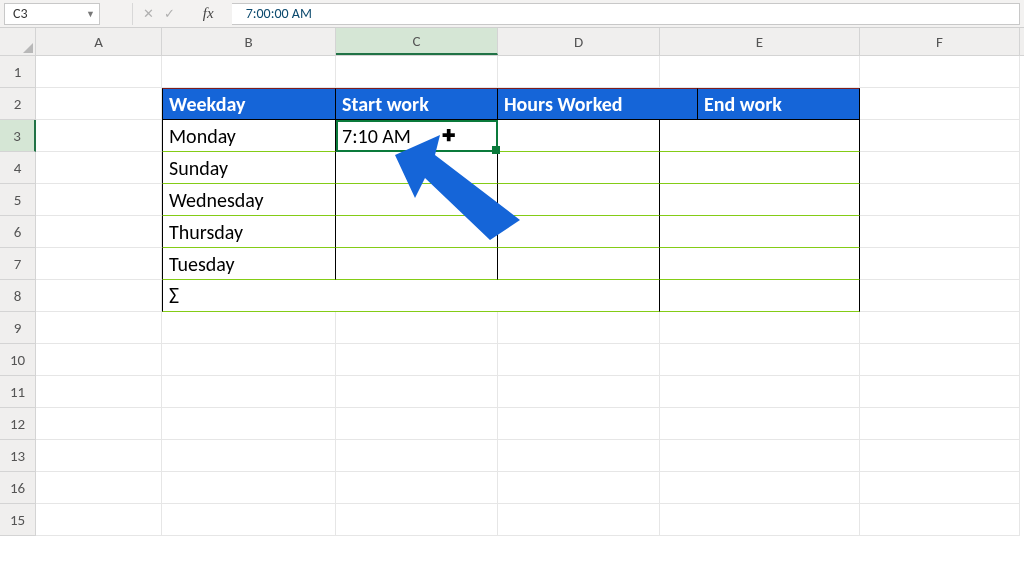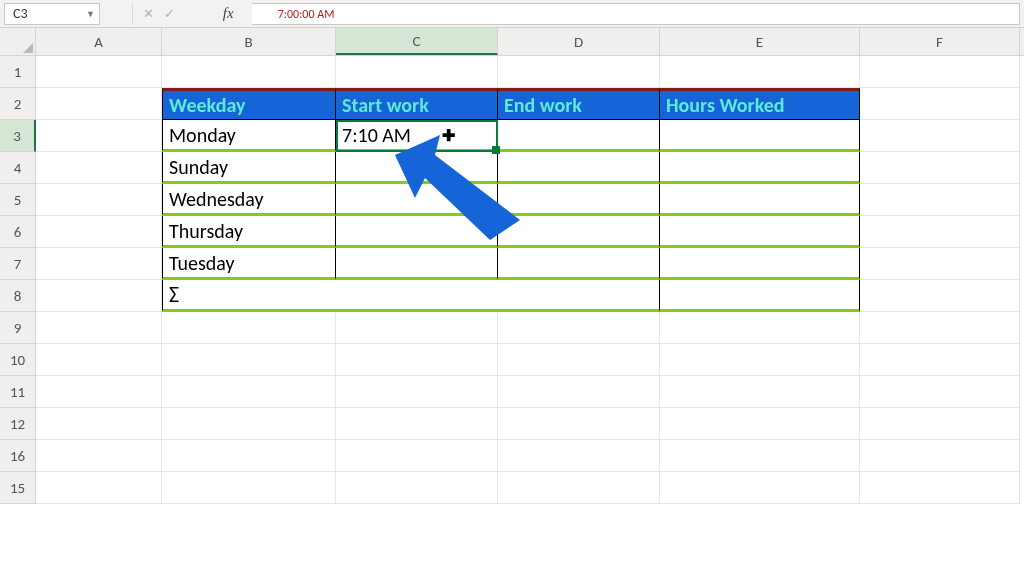--- a/index.html
+++ b/index.html
@@ -3,22 +3,22 @@
   <meta charset="utf-8">
   <style>
     * { box-sizing: border-box; margin: 0; padding: 0; }
     body { font-family: Calibri, Arial, sans-serif; font-size: 17px; background: #fff; width: 1024px; height: 576px; overflow: hidden; }
 
     .formula-bar { display: flex; align-items: center; height: 28px; background: #f3f2f1; border-bottom: 1px solid #d0d0d0; padding: 2px 4px; gap: 12px; }
     .name-box-wrap { display: flex; align-items: center; background: #fff; border: 1px solid #c8c8c8; height: 22px; padding: 0 4px 0 8px; width: 96px; justify-content: space-between; font-size: 14px; color: #333; }
     .name-box-wrap .dd { color: #777; font-size: 9px; }
     .fb-sep { width: 8px; }
     .fb-btns { display: flex; align-items: center; gap: 10px; padding: 0 10px; color: #b0b0b0; font-size: 13px; height: 22px; border-left: 1px solid #d8d8d8; }
-    .fx-label { font-style: italic; font-family: 'Times New Roman', serif; font-size: 15px; color: #444; padding: 0 6px; margin-left: 20px; }
-    .formula-input { flex: 1; background: #fff; border: 1px solid #c8c8c8; border-left: none; height: 22px; padding: 0 26px; font-size: 12px; color: #b91c1c; display: flex; align-items: center; }
+    .fx-label { font-style: italic; font-family: 'Times New Roman', serif; font-size: 15px; color: #444; padding: 0 6px; }
+    .formula-input { flex: 1; background: #fff; border: 1px solid #c8c8c8; border-left: none; height: 22px; padding: 0 14px; font-size: 14px; color: #0c4a6e; display: flex; align-items: center; }
 
     .sheet { position: relative; }
 
     .col-headers { display: flex; height: 28px; background: #f0efee; border-bottom: 1px solid #d4d4d4; }
     .corner { width: 36px; border-right: 1px solid #d4d4d4; background: #f0efee; position: relative; }
     .corner::after { content: ''; position: absolute; right: 2px; bottom: 2px; width: 0; height: 0; border-style: solid; border-width: 0 0 10px 10px; border-color: transparent transparent #b8b8b8 transparent; }
     .ch { text-align: center; color: #555; font-size: 15px; border-right: 1px solid #d4d4d4; display: flex; align-items: center; justify-content: center; background: #f0efee; }
     .ch.sel { background: #d5e6d5; border-bottom: 2px solid #217346; }
 
     .row { display: flex; height: 32px; }
@@ -27,24 +27,24 @@
 
     .cell { border-right: 1px solid #e6e6e6; border-bottom: 1px solid #e6e6e6; padding: 0 6px; display: flex; align-items: center; font-size: 20px; color: #000; background: #fff; overflow: visible; white-space: nowrap; }
 
     .wA { width: 126px; }
     .wB { width: 174px; }
     .wC { width: 162px; }
     .wD { width: 162px; }
     .wE { width: 200px; }
     .wF { width: 160px; }
 
-    .hdr-cell { background: #1565d8; color: #5eead4; font-weight: 700; border-right: 1px solid #000; border-bottom: 1px solid #000; border-top: 3px solid #7f1d1d; }
+    .hdr-cell { background: #1565d8; color: #ffffff; font-weight: 700; border-right: 1px solid #000; border-bottom: 1px solid #000; border-top: 1px solid #7f1d1d; }
     .hdr-cell.first { border-left: 1px solid #000; }
 
-    .tbl { border-right: 1px solid #000; border-bottom: 3px solid #84cc16; }
+    .tbl { border-right: 1px solid #000; border-bottom: 1px solid #84cc16; }
     .tbl.first { border-left: 1px solid #000; }
     .tbl.merged-right { border-right: none; }
 
     .active-cell { position: absolute; border: 2px solid #0a7a3b; pointer-events: none; z-index: 5; }
     .fill-handle { position: absolute; width: 8px; height: 8px; background: #0a7a3b; right: -4px; bottom: -4px; }
 
     .arrow-overlay { position: absolute; z-index: 20; pointer-events: none; }
     .plus-cursor { position: absolute; z-index: 15; font-size: 16px; color: #000; pointer-events: none; font-weight: bold; }
   </style>
 </head>
@@ -86,22 +86,22 @@
     <div class="cell wD"></div>
     <div class="cell wE"></div>
     <div class="cell wF"></div>
   </div>
 
   <div class="row">
     <div class="rh">2</div>
     <div class="cell wA"></div>
     <div class="cell wB hdr-cell first">Weekday</div>
     <div class="cell wC hdr-cell">Start work</div>
+    <div class="cell wE hdr-cell">Hours Worked</div>
     <div class="cell wD hdr-cell">End work</div>
-    <div class="cell wE hdr-cell">Hours Worked</div>
     <div class="cell wF"></div>
   </div>
 
   <div class="row">
     <div class="rh sel">3</div>
     <div class="cell wA"></div>
     <div class="cell wB tbl first">Monday</div>
     <div class="cell wC tbl">7:10 AM</div>
     <div class="cell wD tbl"></div>
     <div class="cell wE tbl"></div>
@@ -180,20 +180,29 @@
     <div class="rh">11</div>
     <div class="cell wA"></div>
       <div class="cell wB"></div>
       <div class="cell wC"></div>
       <div class="cell wD"></div>
       <div class="cell wE"></div>
       <div class="cell wF"></div>
   </div>
   <div class="row">
     <div class="rh">12</div>
+    <div class="cell wA"></div>
+      <div class="cell wB"></div>
+      <div class="cell wC"></div>
+      <div class="cell wD"></div>
+      <div class="cell wE"></div>
+      <div class="cell wF"></div>
+  </div>
+  <div class="row">
+    <div class="rh">13</div>
     <div class="cell wA"></div>
       <div class="cell wB"></div>
       <div class="cell wC"></div>
       <div class="cell wD"></div>
       <div class="cell wE"></div>
       <div class="cell wF"></div>
   </div>
   <div class="row">
     <div class="rh">16</div>
     <div class="cell wA"></div>

